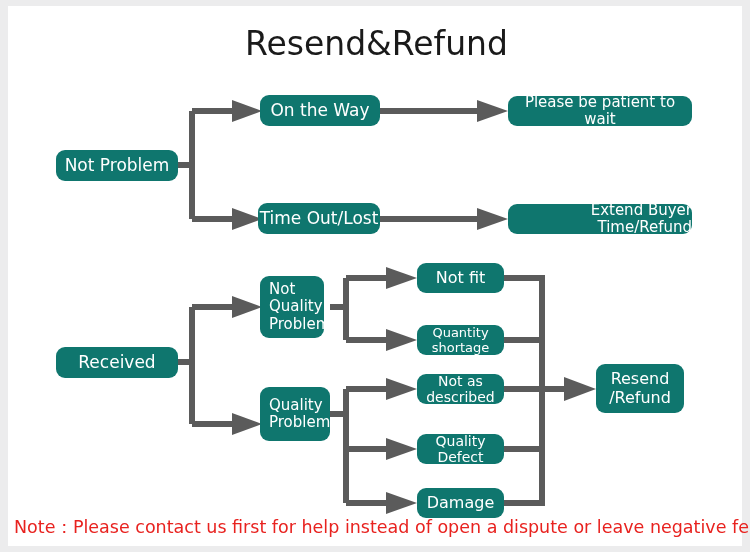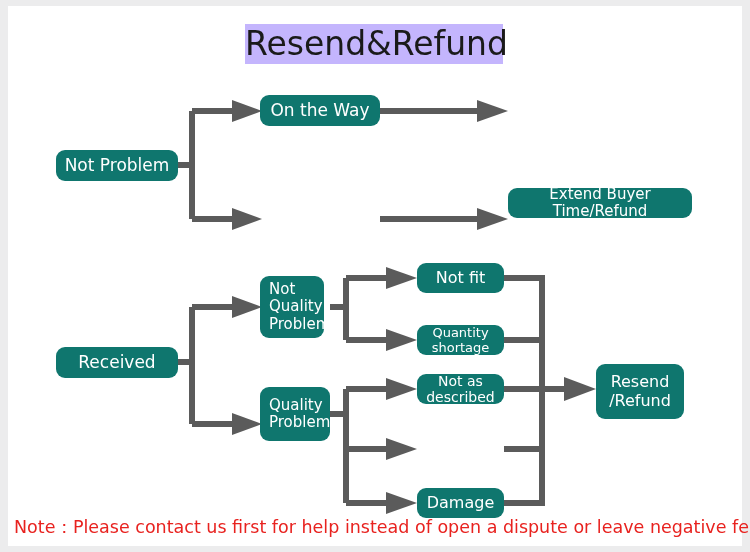--- a/index.html
+++ b/index.html
@@ -29,21 +29,21 @@
     height: 552px;
   }
 
   
   #title {
     position: absolute;
     left: 245px;
     top: 24px;
     width: 258px;
     height: 40px;
-    background: #c4b5fd;
+    background: #ffffff;
     color: #1a1a1a;
     font-size: 33px;
     line-height: 40px;
     text-align: center;
     letter-spacing: 0px;
     white-space: nowrap;
   }
 
   
   #wires {
@@ -148,40 +148,43 @@
       <line x1="504" y1="503" x2="545" y2="503"></line>
       <line x1="542" y1="389" x2="570" y2="389"></line>
       <polygon points="564,377 596,389 564,401" stroke="none"></polygon>
     </g>
   </svg>
 
   <div class="node f17" style="left:56px;  top:150px; width:122px; height:31px;">Not Problem</div>
 
   <div class="node f17" style="left:260px; top:95px;  width:120px; height:31px;">On the Way</div>
 
+  <div class="node f17" style="left:258px; top:203px; width:122px; height:31px;">Time Out/Lost</div>
 
+  <div class="node f15" style="left:508px; top:96px;  width:184px; height:30px;">Please be patient to wait</div>
 
-  <div class="node f15" style="left:508px; top:188px; width:184px; height:30px;">Extend Buyer Time/Refund</div>
+  <div class="node f15" style="left:508px; top:204px; width:184px; height:30px;text-align:right;">Extend Buyer Time/Refund</div>
 
   <div class="node f17" style="left:56px;  top:347px; width:122px; height:31px;">Received</div>
 
   <div class="node left f15" style="left:260px; top:276px; width:64px; height:62px;">Not
 Quality
 Problem</div>
 
   <div class="node left f15" style="left:260px; top:387px; width:70px; height:54px;">Quality
 Problem</div>
 
   <div class="node f16" style="left:417px; top:263px; width:87px; height:30px;">Not fit</div>
 
   <div class="node f13" style="left:417px; top:325px; width:87px; height:30px;">Quantity shortage</div>
 
   <div class="node f14" style="left:417px; top:374px; width:87px; height:30px;">Not as described</div>
 
+  <div class="node f14" style="left:417px; top:434px; width:87px; height:30px;">Quality Defect</div>
 
   <div class="node f16" style="left:417px; top:488px; width:87px; height:30px;">Damage</div>
 
-  <div class="node f16" style="left:596px; top:364px; width:88px; height:55px;">Resend
+  <div class="node f16" style="left:596px; top:364px; width:88px; height:49px;">Resend
 /Refund</div>
 
   <div id="note">Note：Please contact us first for help instead of open a dispute or leave negative feedback</div>
 
 </div>
 
 </body></html>

